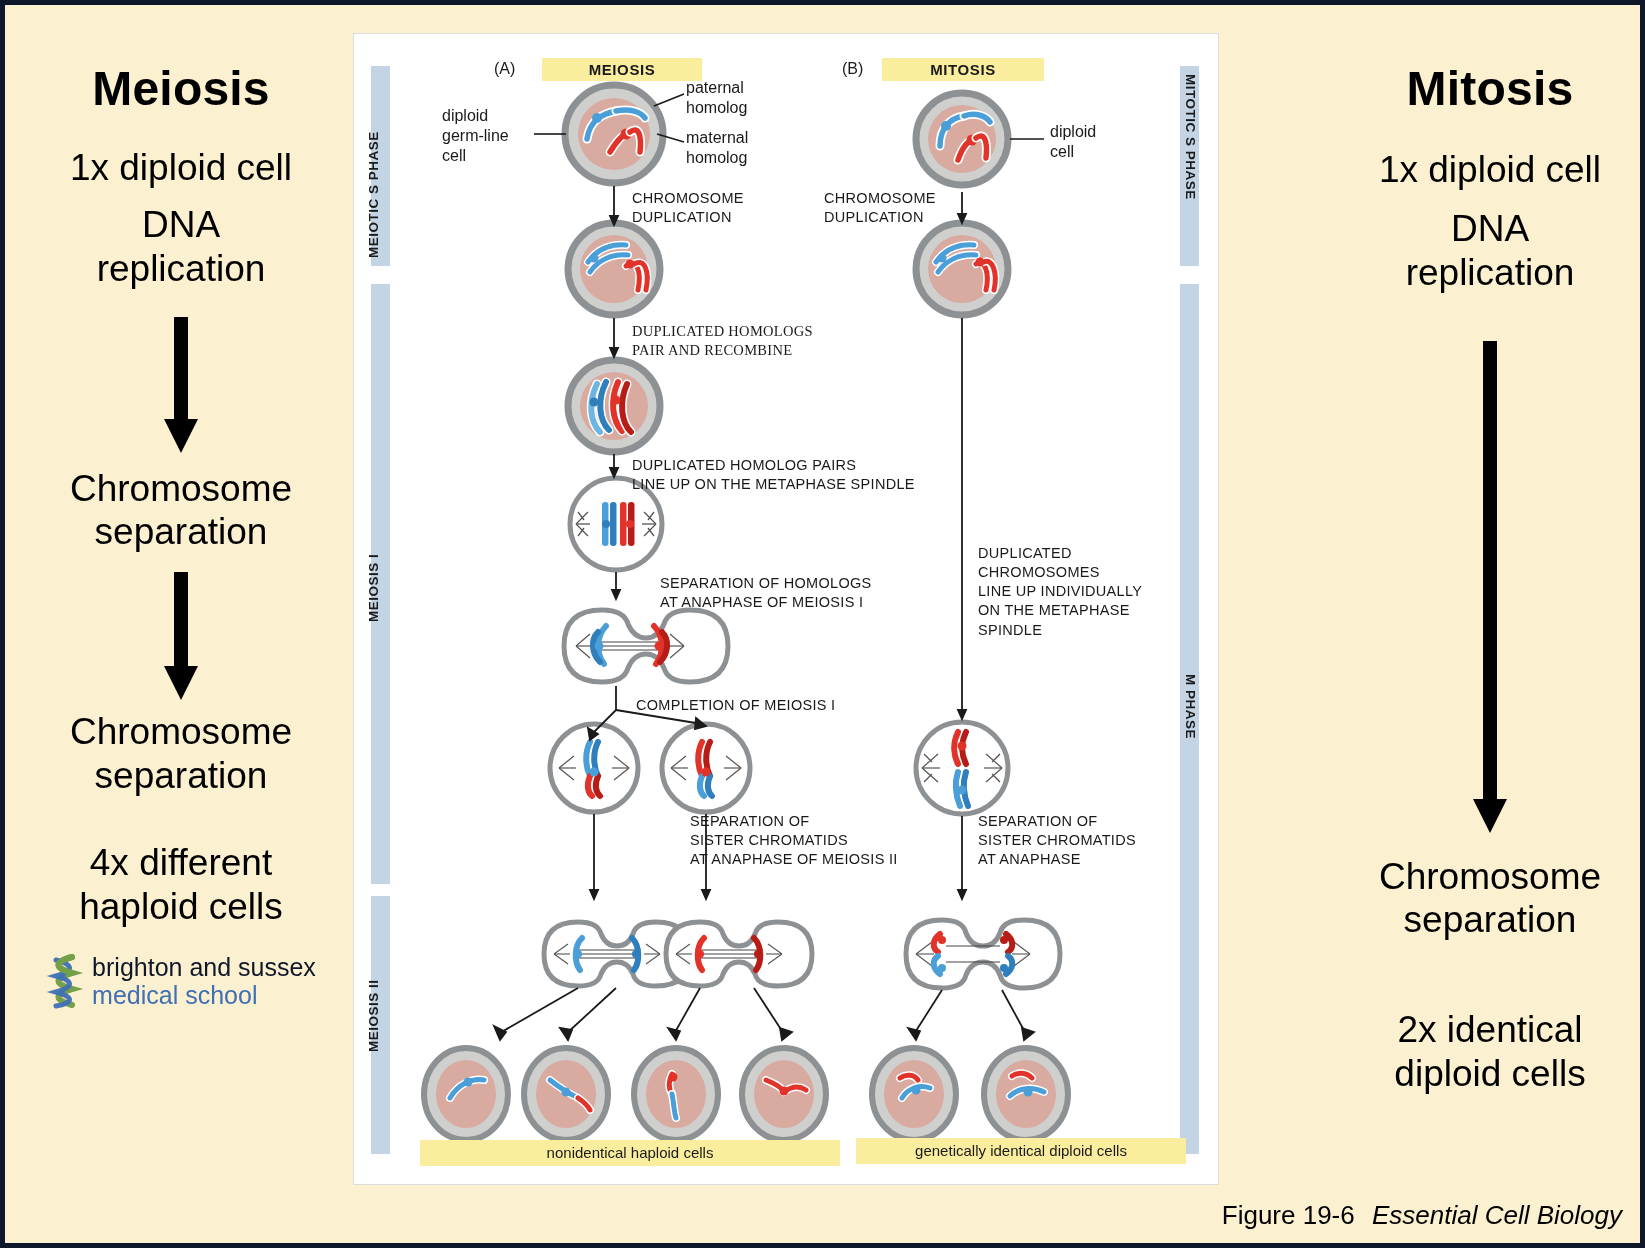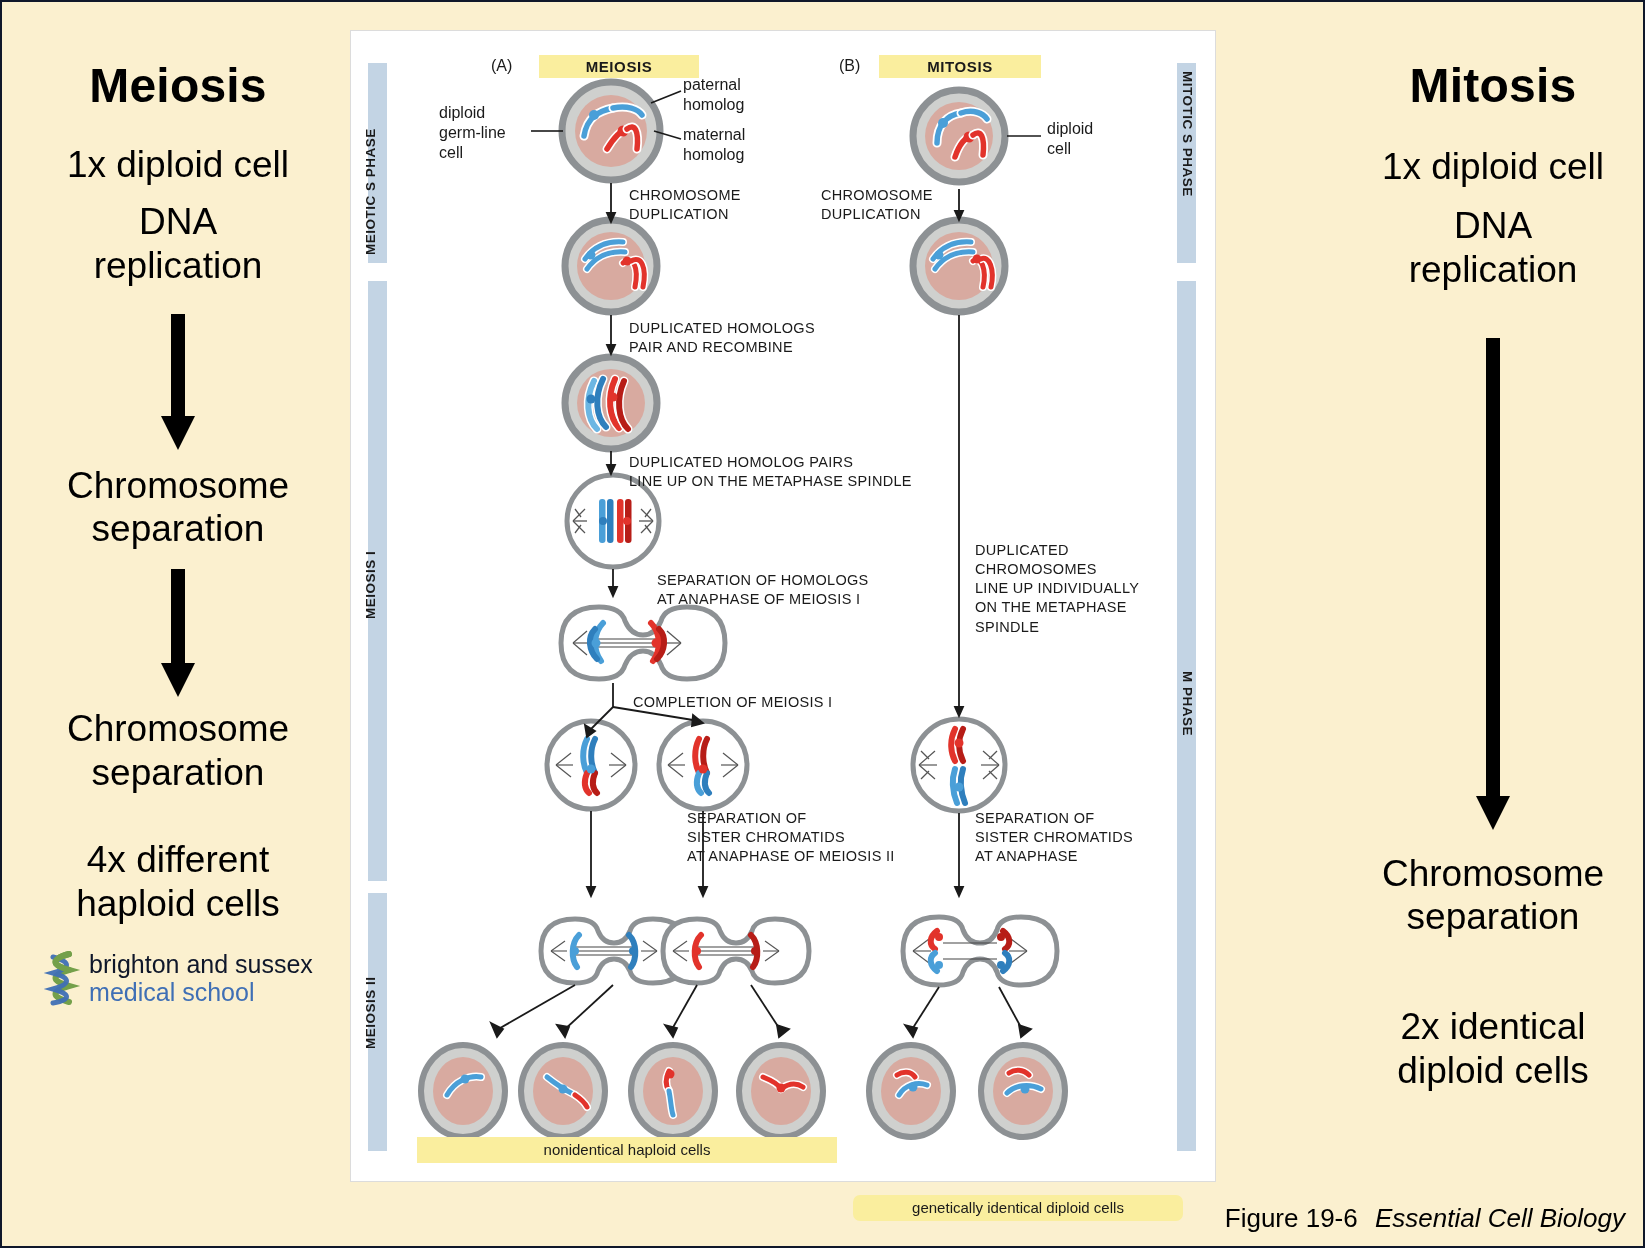--- a/index.html
+++ b/index.html
@@ -7,21 +7,21 @@
   body {
     width:1645px; height:1248px;
     background:#fbf0cf;
     font-family:"Liberation Sans", sans-serif;
     overflow:hidden;
     position:relative;
   }
   .slide {
     position:absolute; inset:0;
     background:#fbf0cf;
-    border:2px solid #0f172a;
+    border:5px solid #0f172a;
   }
 
   
   .side-col {
     position:absolute; top:0; width:352px; height:1248px;
     display:flex; flex-direction:column; align-items:center;
     text-align:center;
   }
   .side-left  { left:0; }
   .side-right { right:0; width:300px; }
@@ -554,21 +554,21 @@
       <div class="lbl" style="left:88px; top:72px; text-align:left;">diploid
 germ-line
 cell</div>
       <div class="lbl" style="left:332px; top:44px;">paternal
 homolog</div>
       <div class="lbl" style="left:332px; top:94px;">maternal
 homolog</div>
 
       <div class="cap" style="left:278px; top:155px;">CHROMOSOME
 DUPLICATION</div>
-      <div class="cap" style="left:278px; top:288px;">DUPLICATED HOMOLOGS
+      <div class="cap" style="left:278px; top:288px;font-family:Liberation Serif, serif;">DUPLICATED HOMOLOGS
 PAIR AND RECOMBINE</div>
       <div class="cap" style="left:278px; top:422px;">DUPLICATED HOMOLOG PAIRS
 LINE UP ON THE METAPHASE SPINDLE</div>
       <div class="cap" style="left:282px; top:540px;margin-left:24px;">SEPARATION OF HOMOLOGS
 AT ANAPHASE OF MEIOSIS I</div>
       <div class="cap" style="left:282px; top:662px;">COMPLETION OF MEIOSIS I</div>
       <div class="cap" style="left:336px; top:778px;">SEPARATION OF
 SISTER CHROMATIDS
 AT ANAPHASE OF MEIOSIS II</div>
 
@@ -580,21 +580,21 @@
       <div class="cap" style="left:624px; top:510px;">DUPLICATED
 CHROMOSOMES
 LINE UP INDIVIDUALLY
 ON THE METAPHASE
 SPINDLE</div>
       <div class="cap" style="left:624px; top:778px;">SEPARATION OF
 SISTER CHROMATIDS
 AT ANAPHASE</div>
 
       <div class="yellow-tag small" style="left:66px; top:1106px; width:420px;">nonidentical haploid cells</div>
-      <div class="yellow-tag small" style="left:502px; top:1164px; width:330px;border-radius:7px;">genetically identical diploid cells</div>
+      <div class="yellow-tag small" style="left:502px; top:1104px; width:330px;">genetically identical diploid cells</div>
     </div>
   </div>
 
   <div class="fig-caption">
     <span>Figure 19-6</span>
     <span class="ital" style="margin-left:10px;">Essential Cell Biology</span>
   </div>
 
 </div>
 

